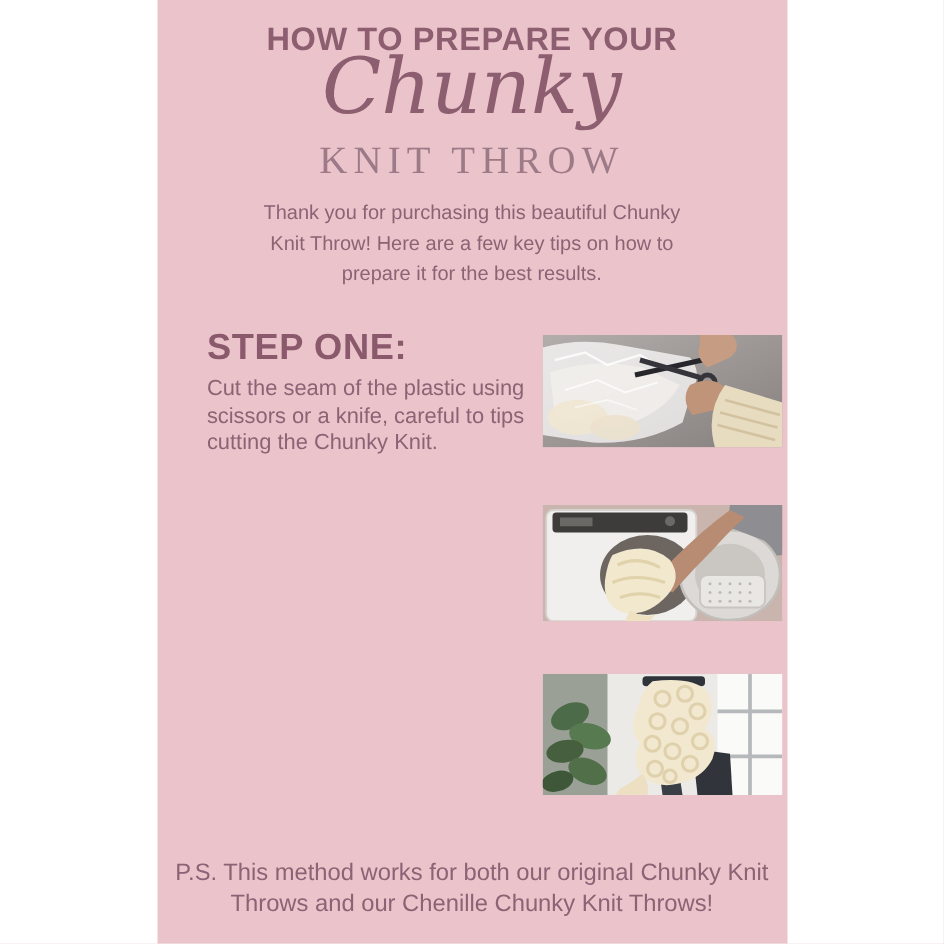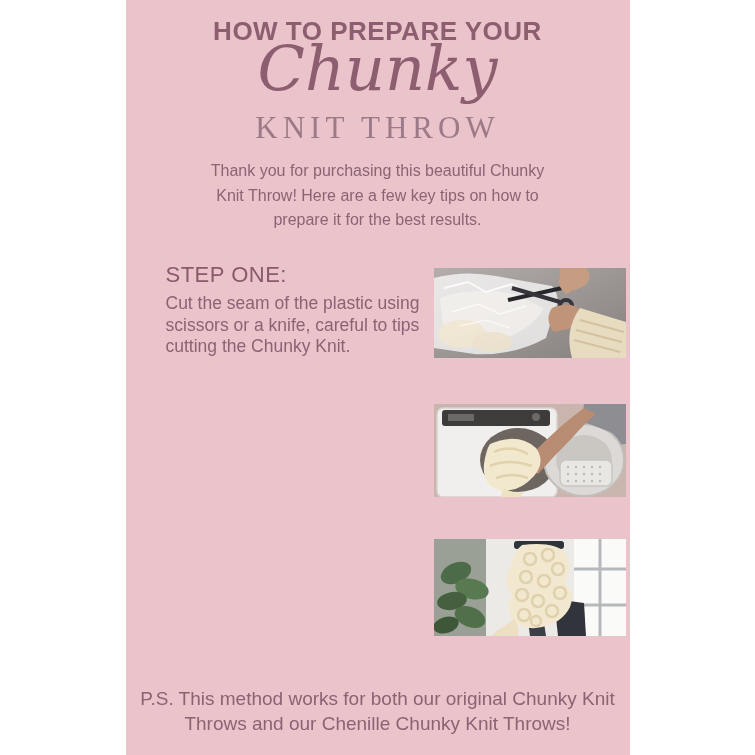--- a/index.html
+++ b/index.html
@@ -51,21 +51,21 @@
     color:var(--body_color);
     white-space:pre-line;
   }
   .step{
     position:absolute;left:40px;width:286px;
   }
   .step-one{top:262px;}
   .step-two{top:413px;}
   .step-three{top:544px;}
   .step-heading{
-    font-weight:normal;font-size:22px;letter-spacing:0.5px;
+    font-weight:bold;font-size:29px;letter-spacing:0.5px;
     color:var(--heading_color);
   }
   .step-body{
     margin-top:5px;
     font-size:17.5px;line-height:21.5px;
     color:var(--body_color);
     white-space:pre-line;
   }
   .photo{
     position:absolute;left:308px;width:192px;

